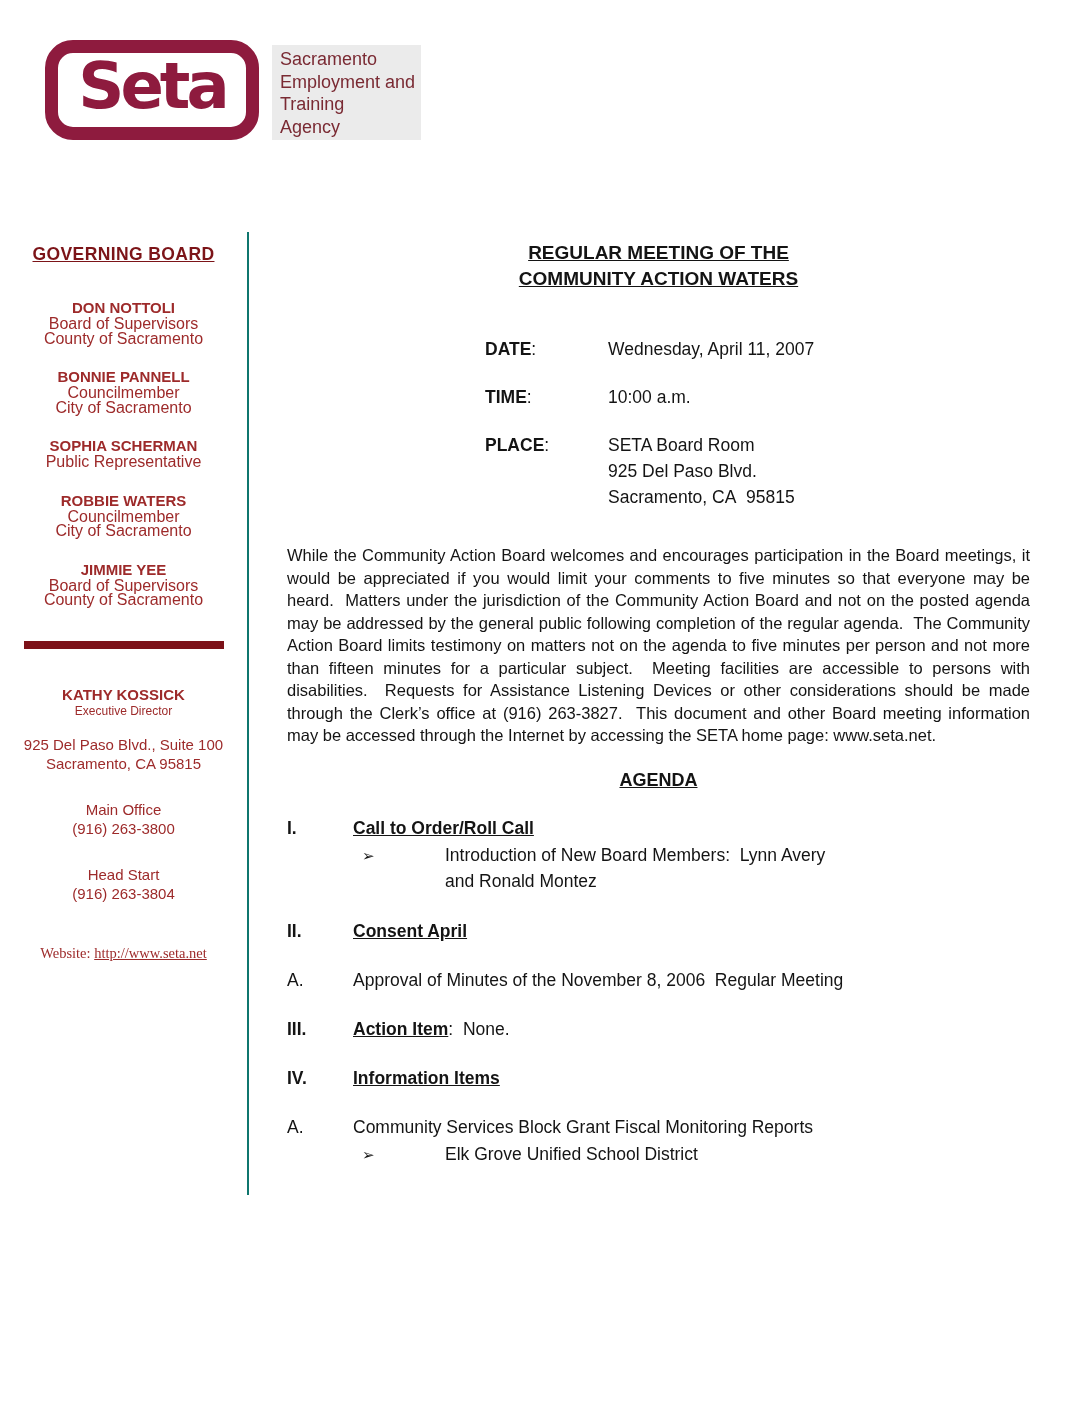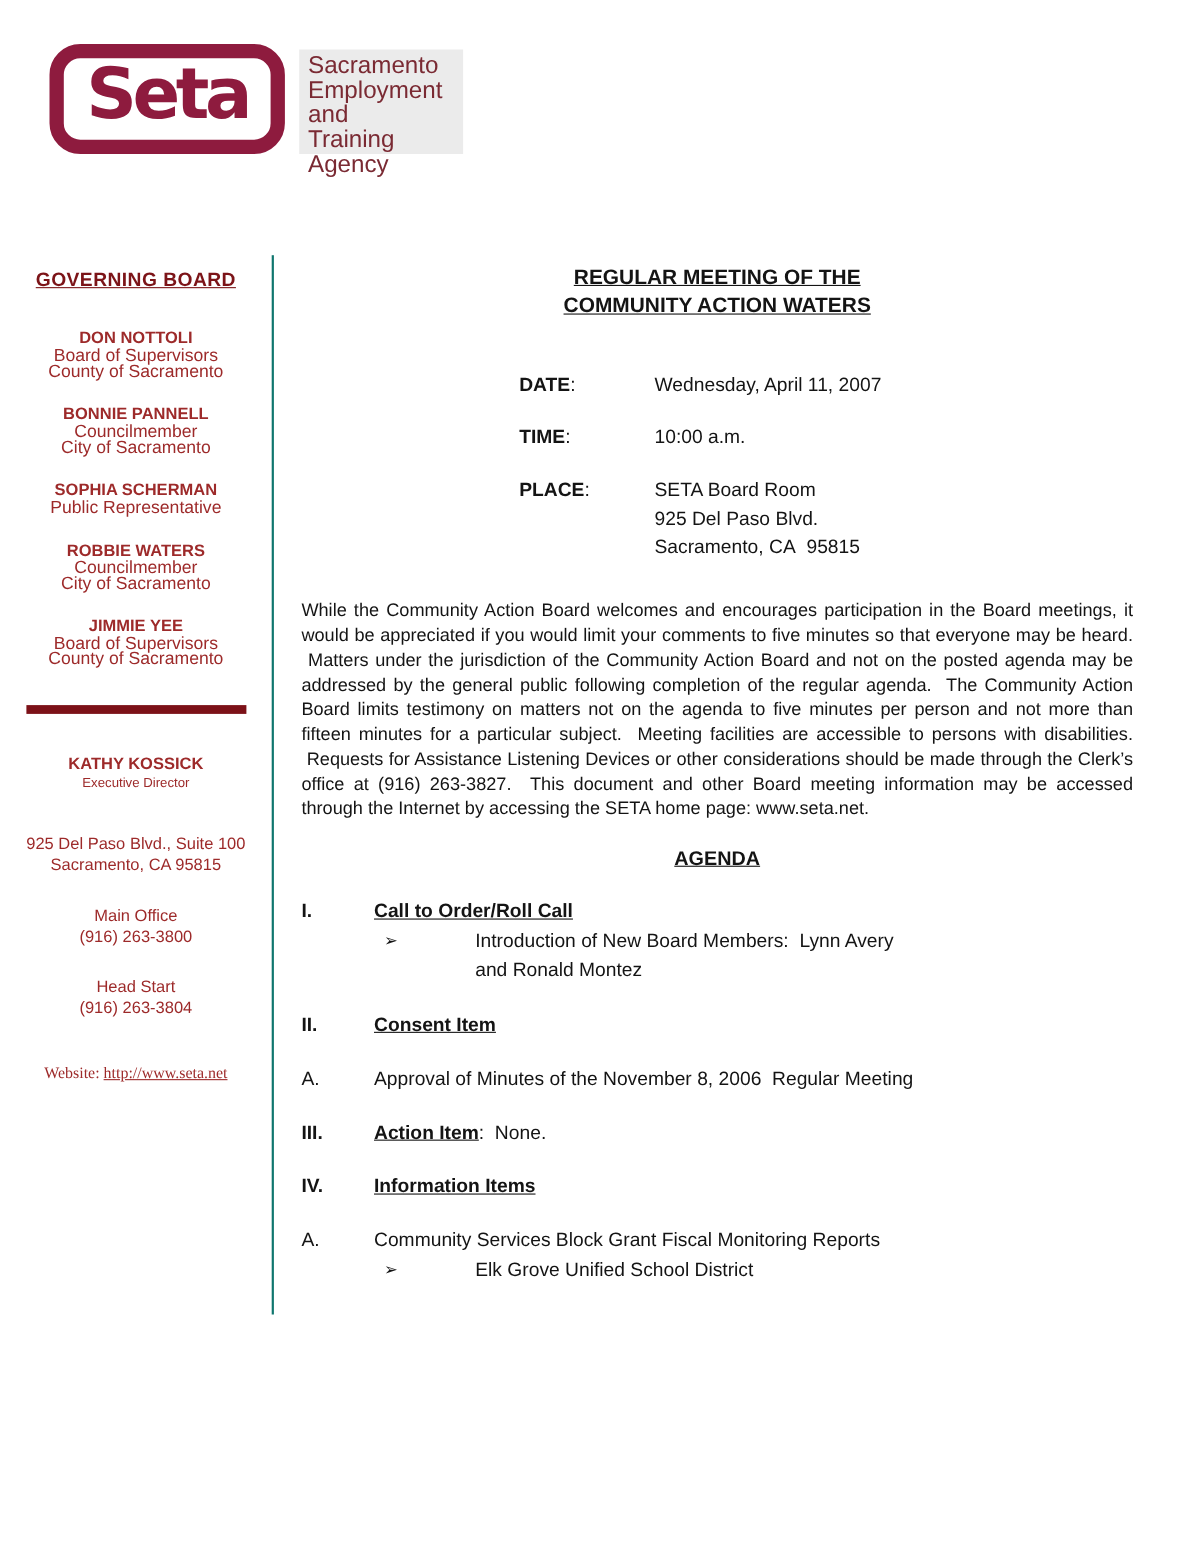--- a/index.html
+++ b/index.html
@@ -33,21 +33,21 @@
   .logo-word{
     font-size:64px;font-weight:bold;color:var(--logo);
     letter-spacing:-4px;margin-top:-8px;
     font-family:"DejaVu Sans", sans-serif;
   }
   .agency-name{
     position:absolute;left:272px;top:45px;
     width:149px;height:95px;
     background:#ebebeb;
     color:var(--agency);
-    font-size:22px;line-height:22.5px;
+    font-size:18px;line-height:22.5px;
     padding:3px 0 0 8px;
   }
   
   .columns{position:absolute;left:0;top:232px;width:1088px;display:flex;align-items:flex-start;}
   .sidebar{
     width:249px;min-height:963px;
     border-right:2px solid #0f766e;
     text-align:center;color:var(--sb-text);
     padding-top:12px;
   }
@@ -57,30 +57,30 @@
     letter-spacing:.4px;
     margin-bottom:33px;
   }
   .member{margin-bottom:21px;}
   .member-name{font-size:15px;font-weight:bold;line-height:19px;}
   .member-role{font-size:16px;line-height:14.5px;}
   .bar{height:8px;width:200px;background:var(--bar);margin:33px auto 0;}
   .director{margin-top:36px;}
   .director-name{font-size:15px;font-weight:bold;line-height:19px;}
   .director-title{font-size:12px;line-height:15px;}
-  .sb-address{margin-top:39px;font-size:15px;line-height:19px;}
+  .sb-address{margin-top:16px;font-size:15px;line-height:19px;}
   .sb-contact{margin-top:27px;font-size:15px;line-height:19px;}
   .sb-website{
     margin-top:42px;
     font-family:"Liberation Serif", serif;
     font-size:14.5px;
   }
   .sb-website a{color:inherit;text-decoration:underline;}
   
-  .main{width:837px;padding:0 56px 0 25px;}
+  .main{width:837px;padding:0 56px 0 38px;}
   .doc-title{text-align:center;font-size:19px;font-weight:bold;line-height:26px;margin-top:8px;}
   .doc-title .tl{text-decoration:underline;}
   .meta{margin-top:44px;font-size:17.5px;}
   .meta-row{display:flex;line-height:26px;margin-bottom:22px;}
   .meta-label{width:123px;margin-left:198px;font-weight:bold;flex-shrink:0;}
   .meta-label .colon{font-weight:normal;}
   .notice{
     margin-top:34px;
     font-size:16.5px;line-height:22.5px;
     text-align:justify;
@@ -214,21 +214,21 @@
       <div class="bullet-row">
         <div class="bullet-glyph">➢</div>
         <div>
           <div>Introduction of New Board Members:&nbsp; Lynn Avery</div>
           <div>and Ronald Montez</div>
         </div>
       </div>
 
       <div class="agenda-row">
         <div class="num">II.</div>
-        <div class="row-title">Consent Item</div>
+        <div class="row-title">Consent April</div>
       </div>
 
       <div class="agenda-row">
         <div class="num regular">A.</div>
         <div>Approval of Minutes of the November 8, 2006&nbsp; Regular Meeting</div>
       </div>
 
       <div class="agenda-row">
         <div class="num">III.</div>
         <div><span class="row-title">Action Item</span><span class="row-suffix">:&nbsp; None.</span></div>

